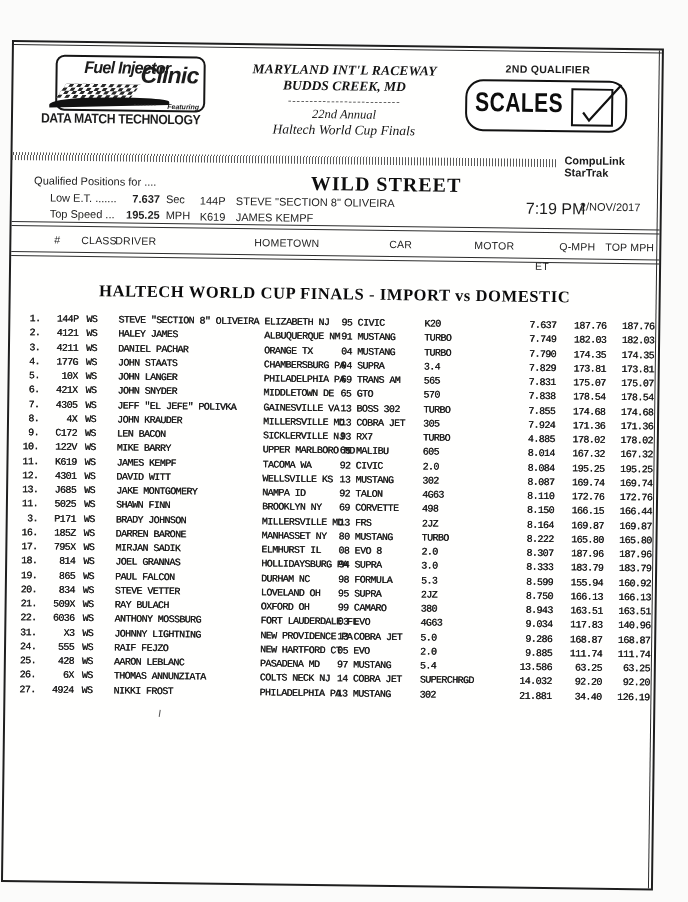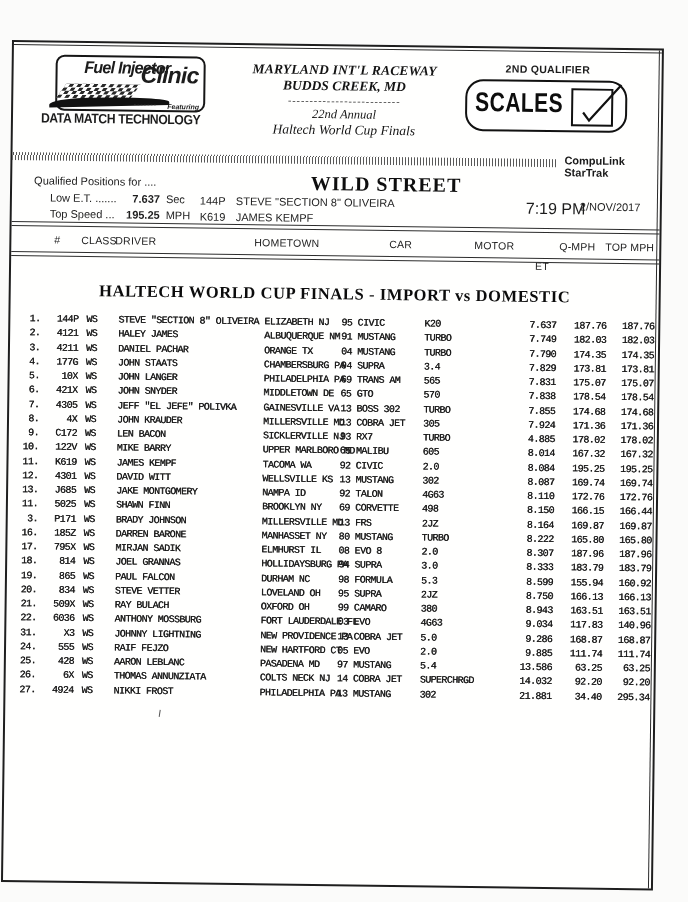--- a/index.html
+++ b/index.html
@@ -536,18 +536,18 @@
       <div class="row">
         <span class="c pos">27.</span>
         <span class="c num">4924</span>
         <span class="c cls">WS</span>
         <span class="c driver">NIKKI FROST</span>
         <span class="c home">PHILADELPHIA PA</span>
         <span class="c car">13 MUSTANG</span>
         <span class="c motor">302</span>
         <span class="c et">21.881</span>
         <span class="c qmph">34.40</span>
-        <span class="c top">295.34</span>
+        <span class="c top">126.19</span>
       </div>
     </div>
 
   <div class="abs stray-mark"></div>
 </div>
 
 </body></html>

